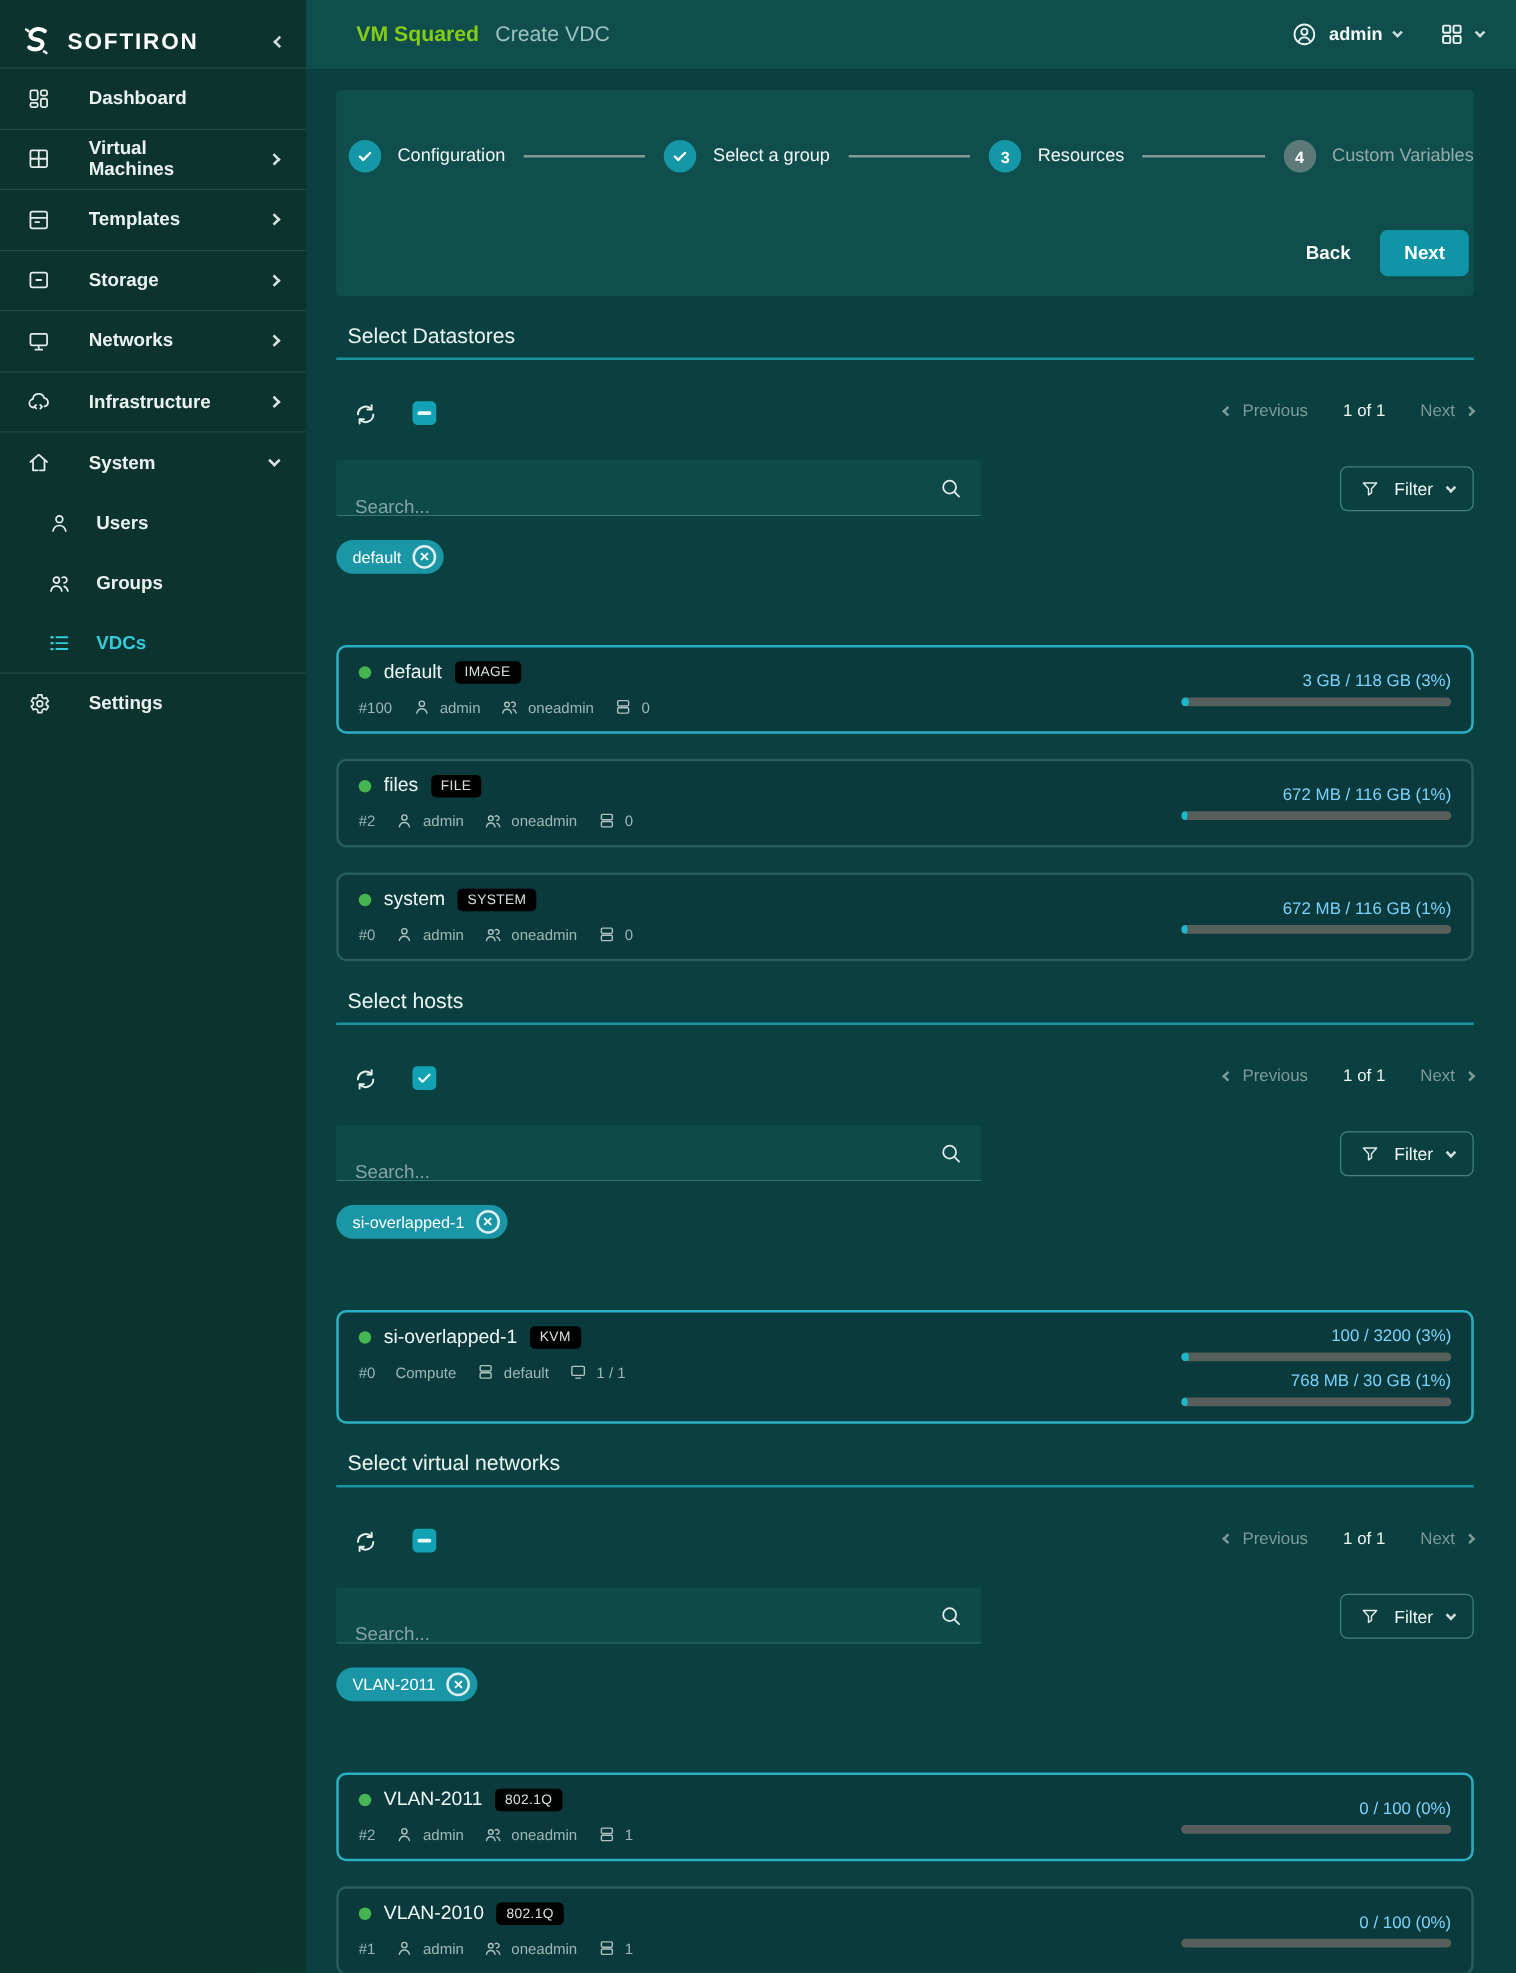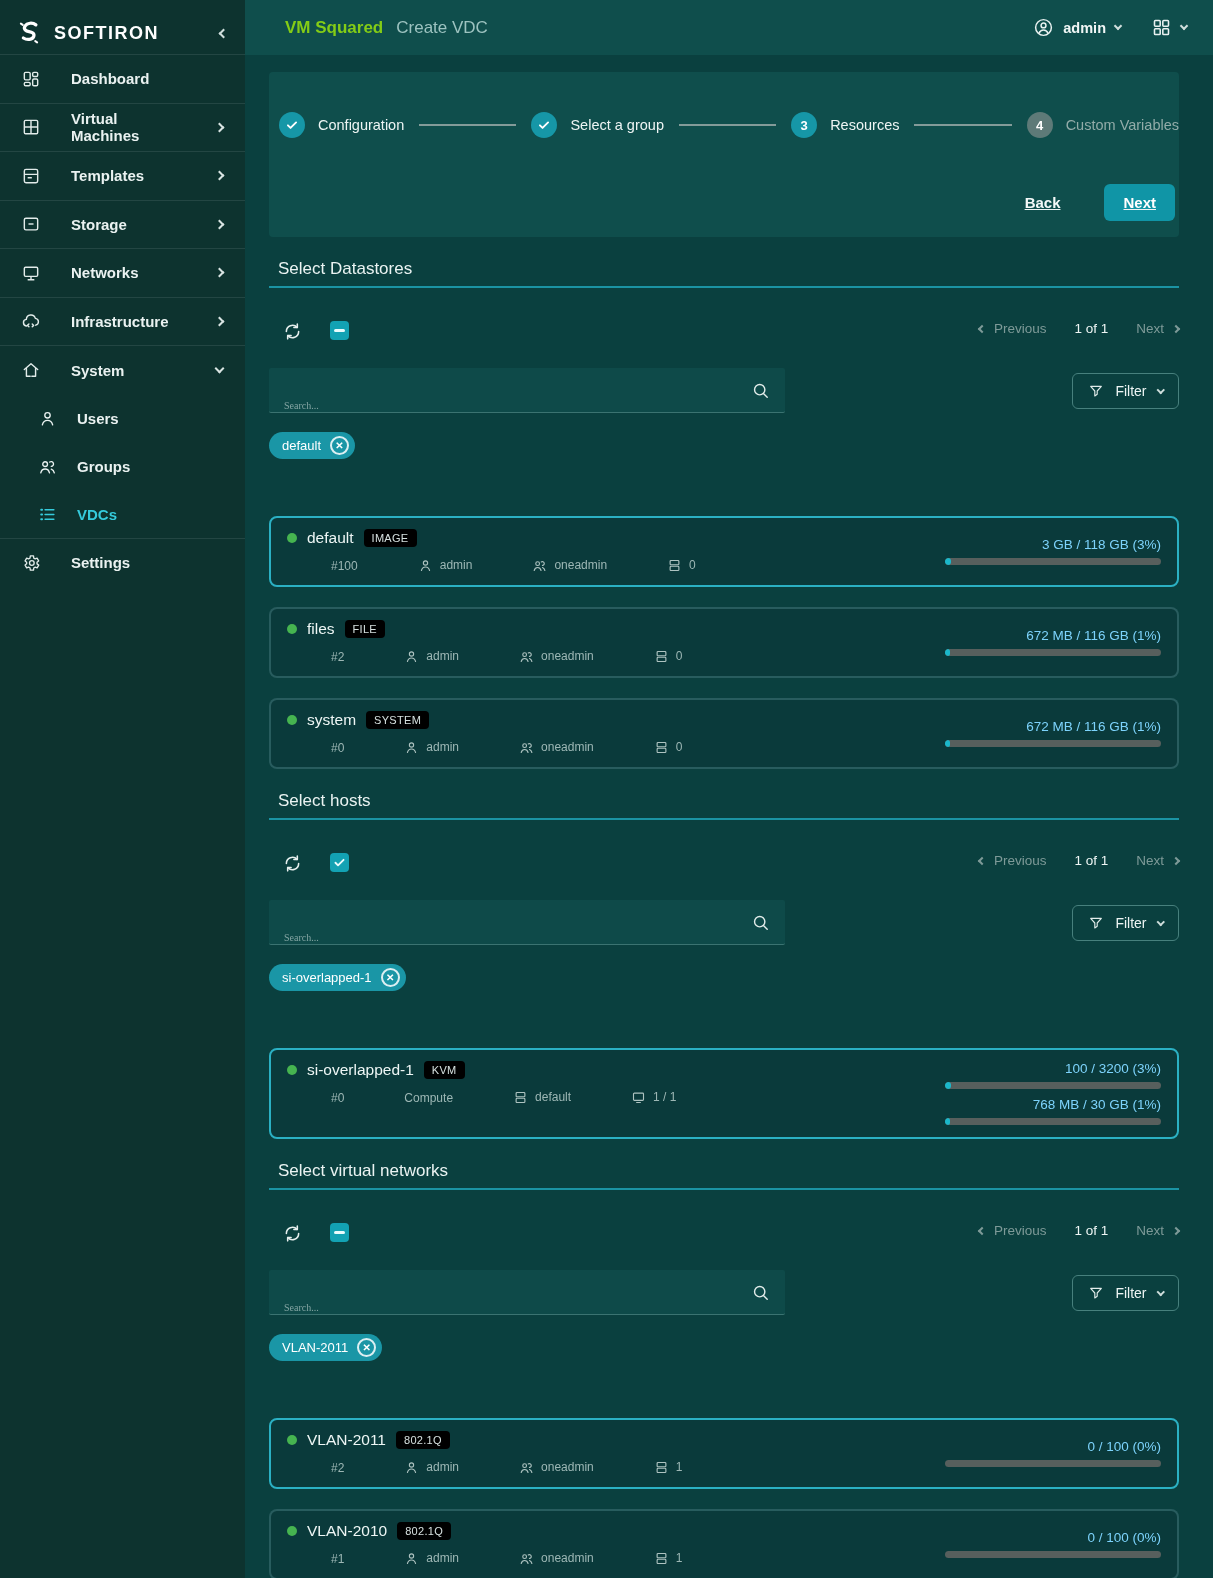--- a/index.html
+++ b/index.html
@@ -45,59 +45,59 @@
   .stepper-card { background:#0f4e4c; border-radius:4px; padding:40px 0 16px 10px; }
   .steps { display:flex; align-items:center; }
   .step { display:flex; align-items:center; gap:13px; flex:0 0 auto; }
   .scircle { width:26px; height:26px; border-radius:50%; display:flex; align-items:center; justify-content:center; font-size:13px; font-weight:600; color:#fff; }
   .step.done .scircle, .step.active .scircle { background:#1697a7; }
   .step.pending .scircle { background:#5e7a78; }
   .scircle .icn { width:14px; height:14px; color:#fff; }
   .slabel { font-size:14.5px; color:#eef5f4; white-space:nowrap; }
   .step.pending .slabel { color:#93aca9; }
   .connector { flex:1 1 auto; height:2px; background:#839b99; margin:0 15px; min-width:36px; }
-  .step-actions { display:flex; justify-content:flex-end; gap:44px; margin-top:46px; padding-right:4px;text-decoration:underline; }
+  .step-actions { display:flex; justify-content:flex-end; gap:24px; margin-top:46px; padding-right:4px; }
   .btn-back { background:none; border:none; color:#f4f9f8; font-family:inherit; font-size:15px; font-weight:700; cursor:pointer; }
   .btn-next { background:#1095a6; border:none; color:#fff; font-family:inherit; font-size:15px; font-weight:700; padding:10px 19px; border-radius:6px; cursor:pointer; }
 
   
   .section { margin-top:14px; }
   .section-title { font-size:17px; color:#eaf3f2; padding:8px 0 7px 9px; border-bottom:2px solid #1b93a3; }
   .toolbar { margin-top:33px; display:flex; align-items:flex-start; padding-left:13px; }
   .icon-btn { background:none; border:none; cursor:pointer; color:#e6efee; width:21px; height:21px; padding:0; }
   .checkbox { margin-left:27px; width:19px; height:19px; border-radius:4px; background:#13a2b3; display:flex; align-items:center; justify-content:center; cursor:pointer; }
   .cb-minus { width:11px; height:3px; border-radius:1.5px; background:#eafcfd; }
   .checkbox .icn { width:13px; height:13px; color:#eafcfd; }
   .pager { margin-left:auto; display:flex; align-items:center; gap:28px; font-size:13.5px; color:#7e9a98; }
   .pager-btn { display:flex; align-items:center; gap:9px; cursor:pointer; }
   .pager .page { color:#eef5f4; }
   .pager .chev { width:6px; height:6px; }
 
   .search-row { margin-top:26px; display:flex; justify-content:space-between; align-items:flex-start; }
   .search-box { width:516px; height:45px; background:#0e4a49; border-bottom:1px solid #3b7371; border-radius:2px; display:flex; align-items:center; padding:0 15px; }
-  .search-box input { flex:1; background:transparent; border:none; outline:none; color:#e8f2f0; font-family:Liberation Serif, serif; font-size:10px;margin-top:31px; }
+  .search-box input { flex:1; background:transparent; border:none; outline:none; color:#e8f2f0; font-family:Liberation Sans, sans-serif; font-size:15px;margin-top:31px; }
   .search-box input::placeholder { color:#84a5a3; }
   .search-box .icn { width:19px; height:19px; color:#e2ecea; }
   .filter-btn { margin-top:5px; height:36px; padding:0 15px; background:transparent; border:1px solid #47807d; border-radius:6px; display:flex; align-items:center; gap:11px; color:#eef5f4; font-family:inherit; font-size:14px; cursor:pointer; }
   .filter-btn .icn { width:16px; height:16px; color:#e2ecea; }
   .filter-btn .chev { width:5.5px; height:5.5px; color:#cfdedc; }
 
   .chips { margin-top:19px; display:flex; gap:10px; }
   .chip { display:inline-flex; align-items:center; gap:9px; background:#1a96a6; color:#fff; font-size:13px; padding:4px 6px 4px 13px; border-radius:999px; }
   .chip-close { width:19px; height:19px; border-radius:50%; border:2px solid rgba(255,255,255,.85); display:flex; align-items:center; justify-content:center; font-size:10px; font-weight:700; color:#fff; cursor:pointer; }
 
   .rows { margin-top:57px; display:flex; flex-direction:column; gap:20px; }
   .row-card { background:#0a3a3b; border:2px solid rgba(127,191,197,.26); border-radius:8px; padding:11px 16px 12px; display:flex; justify-content:space-between; cursor:pointer; }
   .row-card.selected { border-color:#2bb0c3; }
   .name-line { display:flex; align-items:center; gap:10px; }
   .dot { width:10px; height:10px; border-radius:50%; background:#46b450; }
   .rname { font-size:15.5px; color:#eef6f5; }
   .rbadge { background:#000000; color:#d6e0df; font-size:11px; padding:3px 8px; border-radius:4px; letter-spacing:.3px; }
   .meta-line { margin-top:11px; display:flex; align-items:center; gap:16px; color:#9db7b5; font-size:12px; }
-  .meta-item { display:flex; align-items:flex-start; gap:7px;margin-left:44px; }
+  .meta-item { display:flex; align-items:flex-end; gap:7px; }
   .meta-item .icn { width:15px; height:15px; color:#aec3c1; }
   .row-right { display:flex; flex-direction:column; justify-content:center; align-items:flex-end; gap:8px; }
   .metric { display:flex; flex-direction:column; align-items:flex-end; gap:6px; }
   .metric-label { color:#7dd3fc; font-size:13.5px; }
   .pbar { width:216px; height:7px; border-radius:4px; background:#575f5d; overflow:hidden; display:flex; }
   .pfill { height:100%; background:#1ab8cb; border-radius:4px; }
 </style>
 </head>
 <body>
 

